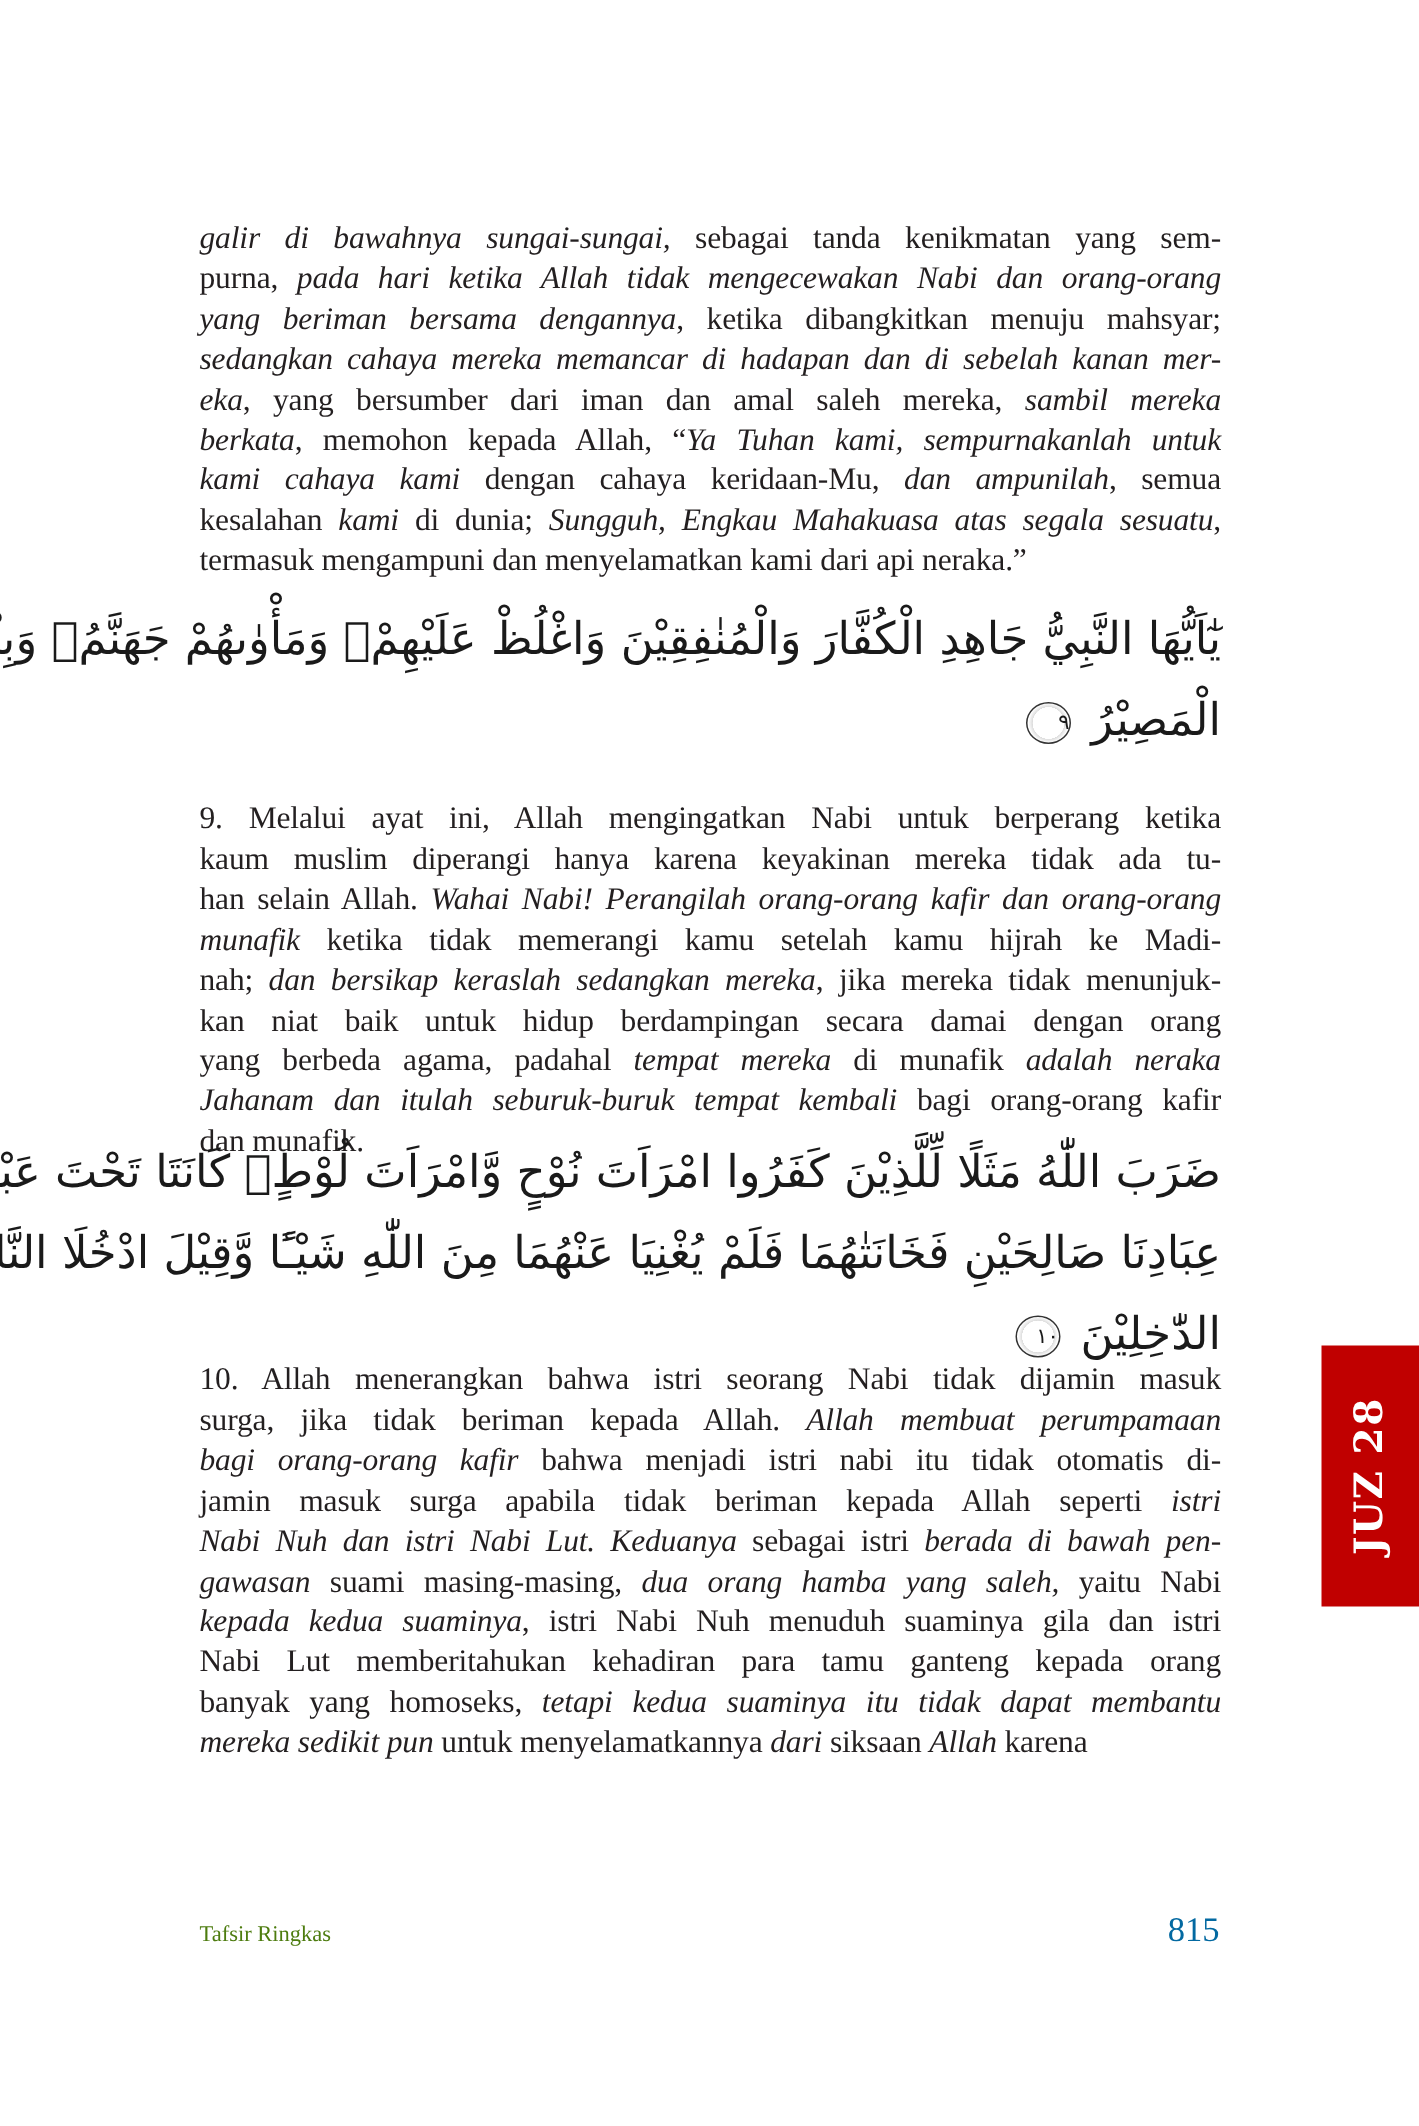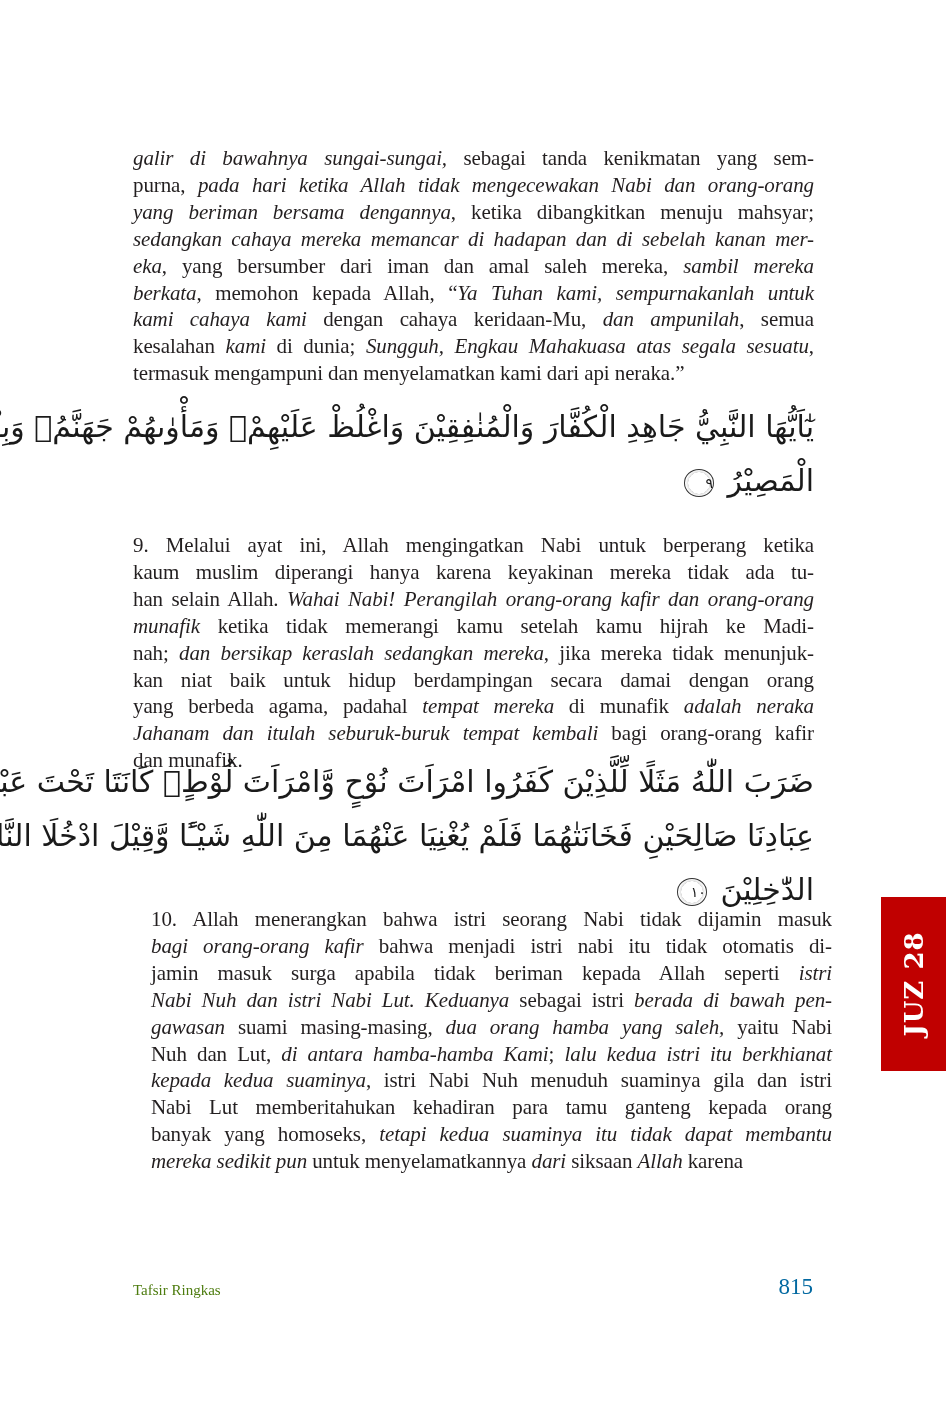--- a/index.html
+++ b/index.html
@@ -26,21 +26,21 @@
     display: inline-block; width: 30px; height: 28px; border: 1.5px solid #333;
     border-radius: 50%; font-size: 14px; line-height: 26px; text-align: center;
     vertical-align: middle; margin-right: 4px; direction: ltr;
     font-family: "DejaVu Sans", sans-serif; box-sizing: border-box;
     background: radial-gradient(circle, #fff 55%, #ddd 56%, #fff 70%);
   }
   #p1 { top: 145px; }
   #ayah9 { top: 400px; }
   #p9 { top: 505px; margin-top: 27px; }
   #ayah10 { top: 755px; }
-  #p10 { top: 906px; margin-left: 18px; }
+  #p10 { top: 906px; }
   .footer-title {
     position: absolute; left: 133px; top: 1282px; font-size: 15px; color: #4d7c0f;
   }
   .footer-page {
     position: absolute; right: 133px; top: 1274px; font-size: 23px; color: #0369a1;
   }
   .juz-tab {
     position: absolute; left: 881px; top: 897px; width: 65px; height: 174px;
     background: #c00000; display: flex; align-items: center; justify-content: center;
   }
@@ -82,25 +82,25 @@
   </div>
 
 <div class="column arabic" id="ayah10">
   <span class="aline">ضَرَبَ اللّٰهُ مَثَلًا لِّلَّذِيْنَ كَفَرُوا امْرَاَتَ نُوْحٍ وَّامْرَاَتَ لُوْطٍۗ كَانَتَا تَحْتَ عَبْدَيْنِ مِنْ</span>
   <span class="aline">عِبَادِنَا صَالِحَيْنِ فَخَانَتٰهُمَا فَلَمْ يُغْنِيَا عَنْهُمَا مِنَ اللّٰهِ شَيْـًٔا وَّقِيْلَ ادْخُلَا النَّارَ مَعَ</span>
   <span class="aline last"><span>الدّٰخِلِيْنَ</span> <span class="ayah-marker">١٠</span></span>
 </div>
 
 <div class="column para" id="p10">
     <span class="line"><span>10. Allah menerangkan bahwa istri seorang Nabi tidak dijamin masuk</span></span>
+    <span class="line"><span>surga, jika tidak beriman kepada Allah. </span><i>Allah membuat perumpamaan</i></span>
     <span class="line"><i>bagi orang-orang kafir</i><span> bahwa menjadi istri nabi itu tidak otomatis di-</span></span>
     <span class="line"><span>jamin masuk surga apabila tidak beriman kepada Allah seperti </span><i>istri</i></span>
     <span class="line"><i>Nabi Nuh dan istri Nabi Lut. Keduanya</i><span> sebagai istri </span><i>berada di bawah pen-</i></span>
     <span class="line"><i>gawasan</i><span> suami masing-masing, </span><i>dua orang hamba yang saleh,</i><span> yaitu Nabi</span></span>
-    <span class="line"><span>Nuh dan Lut, </span><i>di antara hamba-hamba Kami</i><span>; </span><i>lalu kedua istri itu berkhianat</i></span>
     <span class="line"><i>kepada kedua suaminya</i><span>, istri Nabi Nuh menuduh suaminya gila dan istri</span></span>
     <span class="line"><span>Nabi Lut memberitahukan kehadiran para tamu ganteng kepada orang</span></span>
     <span class="line"><span>banyak yang homoseks, </span><i>tetapi kedua suaminya itu tidak dapat membantu</i></span>
     <span class="line last"><i>mereka sedikit pun</i><span> untuk menyelamatkannya </span><i>dari</i><span> siksaan </span><i>Allah</i><span> karena</span></span>
   </div>
 
 <div class="footer-title">Tafsir Ringkas</div>
 <div class="footer-page">815</div>
 
 <div class="juz-tab">

